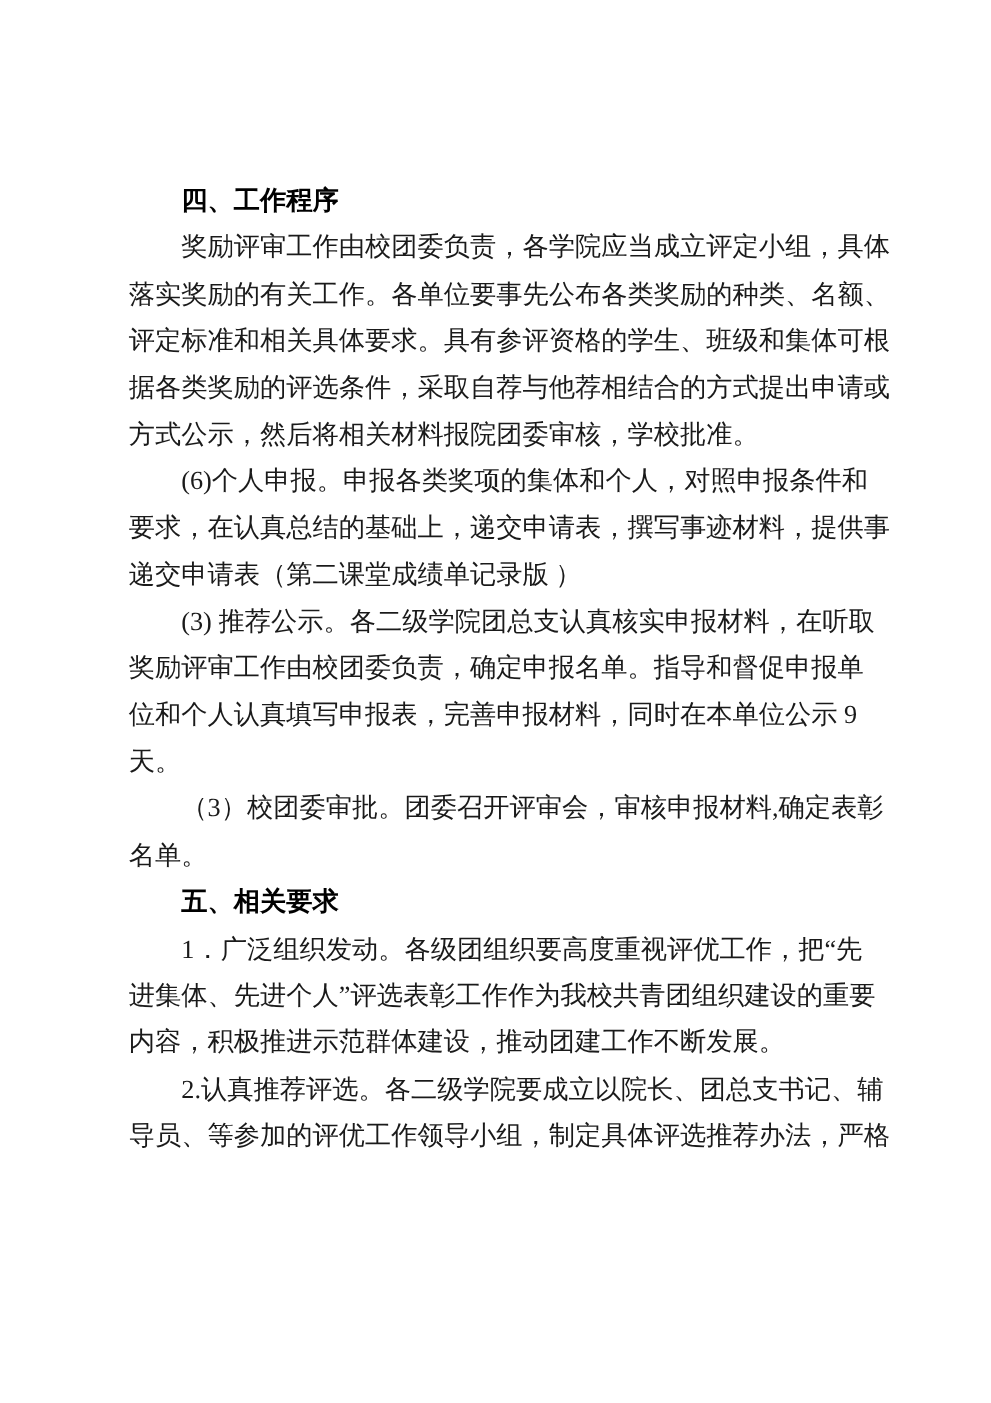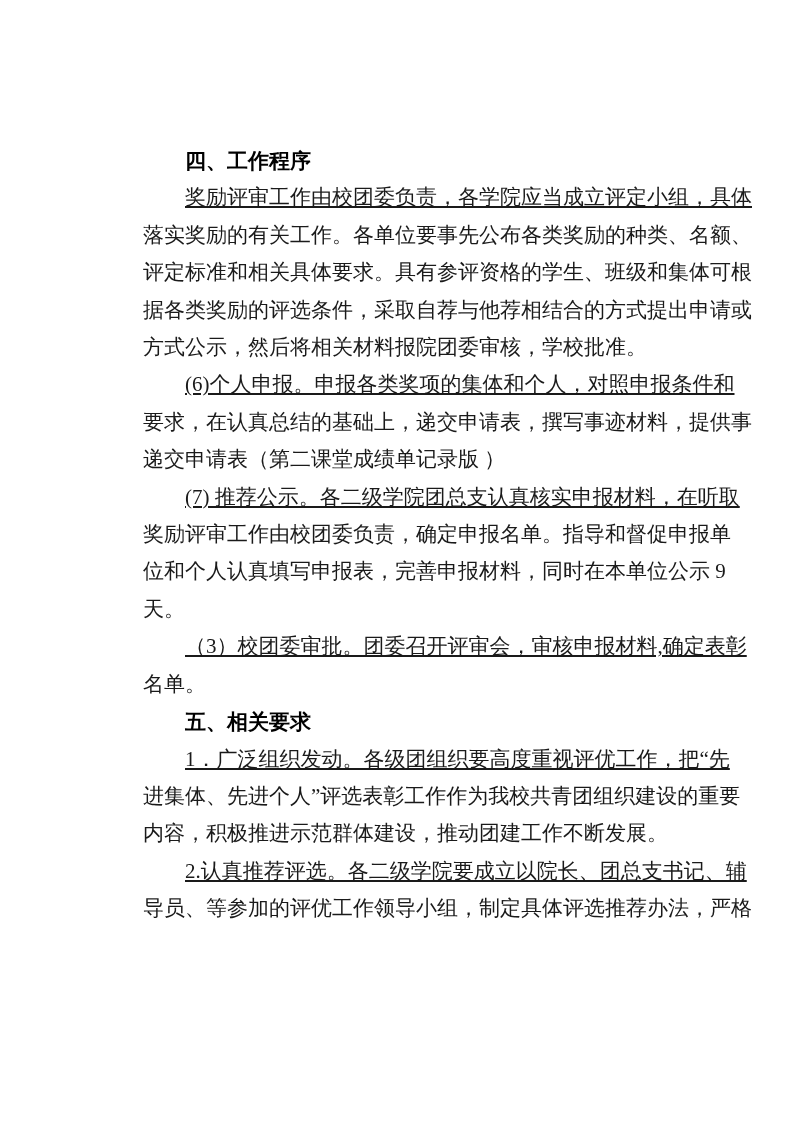--- a/index.html
+++ b/index.html
@@ -7,41 +7,39 @@
     padding: 0;
     background: #ffffff;
   }
   .doc-page {
     position: relative;
     width: 729px;
     height: 1122px;
     background: #ffffff;
     overflow: hidden;
     font-family: "Liberation Serif", "DejaVu Serif", serif;
-    margin-left: 40px;
   }
   .doc-body {
     box-sizing: border-box;
     padding: 142px 100px 0 103px;
     font-size: 21px;
     line-height: 37.4px;
     color: #1a1a1a;
     letter-spacing: 0;
   }
   .section {
     margin: 0;
     padding: 0;
   }
   .line {
     white-space: pre;      
     min-height: 37.4px;
   }
   .para .line:first-child {
     text-indent: 2em;
-    text-decoration: underline;
   }
   .heading .line {
     text-indent: 2em;
     font-weight: 700;
     color: #000000;
     font-family: "Liberation Sans", "DejaVu Sans", sans-serif;
   }
 </style>
 </head>
 <body>
@@ -57,21 +55,21 @@
         <div class="line">评定标准和相关具体要求。具有参评资格的学生、班级和集体可根</div>
         <div class="line">据各类奖励的评选条件，采取自荐与他荐相结合的方式提出申请或</div>
         <div class="line">方式公示，然后将相关材料报院团委审核，学校批准。</div>
       </div>
       <div class="section para">
         <div class="line">(6)个人申报。申报各类奖项的集体和个人，对照申报条件和</div>
         <div class="line">要求，在认真总结的基础上，递交申请表，撰写事迹材料，提供事</div>
         <div class="line">递交申请表（第二课堂成绩单记录版 ）</div>
       </div>
       <div class="section para">
-        <div class="line">(7) 推荐公示。各二级学院团总支认真核实申报材料，在听取</div>
+        <div class="line">(3) 推荐公示。各二级学院团总支认真核实申报材料，在听取</div>
         <div class="line">奖励评审工作由校团委负责，确定申报名单。指导和督促申报单</div>
         <div class="line">位和个人认真填写申报表，完善申报材料，同时在本单位公示 9</div>
         <div class="line">天。</div>
       </div>
       <div class="section para">
         <div class="line">（3）校团委审批。团委召开评审会，审核申报材料,确定表彰</div>
         <div class="line">名单。</div>
       </div>
       <div class="section heading">
         <div class="line">五、相关要求</div>

